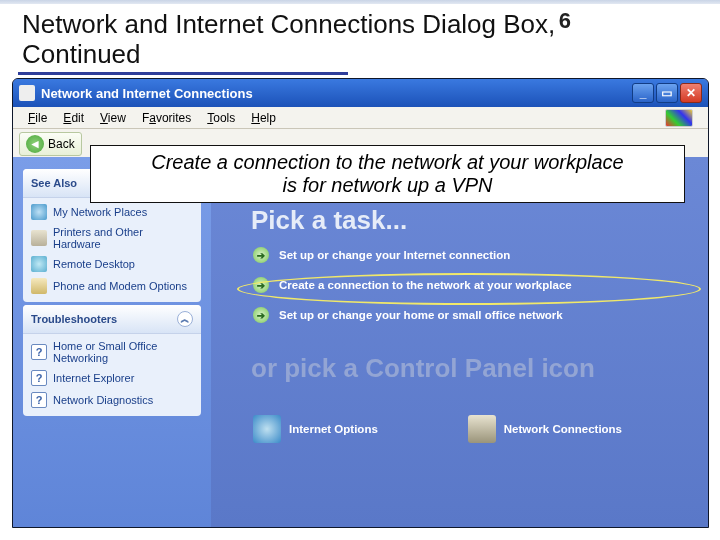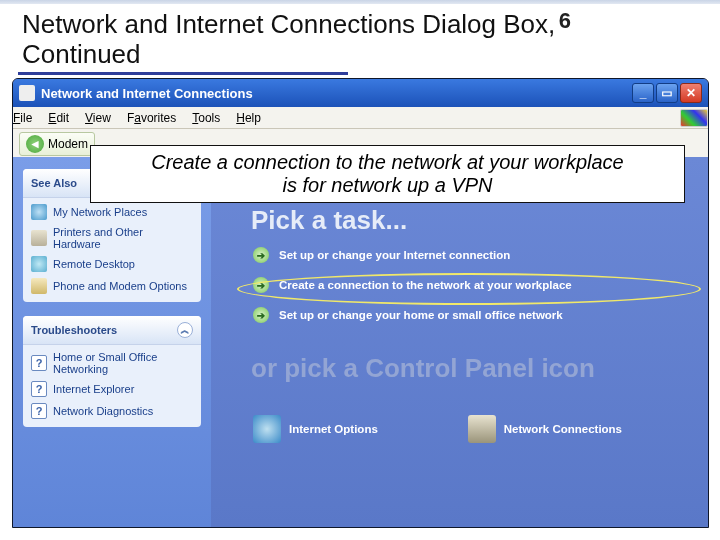--- a/index.html
+++ b/index.html
@@ -11,36 +11,36 @@
   .slide-underline { position: absolute; top: 72px; left: 18px; width: 330px; height: 3px; background: #2e3d9a; }
   .slide-page { position: absolute; top: 8px; right: 22px; font-family: Arial; font-size: 22px; font-weight: bold; color: #222; }
 
   .window { position: absolute; top: 78px; left: 12px; width: 697px; height: 450px; border: 1px solid #0f172a; border-radius: 6px 6px 0 0; background: #6b88d6; overflow: hidden; }
   .titlebar { height: 28px; background: linear-gradient(#3a79e0,#1c52b8); display: flex; align-items: center; padding: 0 6px; color: #fff; font-weight: bold; font-size: 13px; }
   .titlebar .cpicon { width: 16px; height: 16px; background: #eee; border-radius: 2px; margin-right: 6px; display: inline-block; }
   .winbtns { margin-left: auto; display: flex; gap: 2px; }
   .winbtn { width: 22px; height: 20px; background: linear-gradient(#6aa2f0,#2a63c8); border: 1px solid #123d85; border-radius: 3px; color: #fff; display: flex; align-items: center; justify-content: center; font-size: 12px; }
   .winbtn.close { background: linear-gradient(#f08070,#d43b25); border-color: #8a2a1a; }
 
-  .menubar { height: 22px; background: #f4f3ee; border-bottom: 1px solid #cac6b8; display: flex; align-items: center; padding: 0 0; gap: 16px; font-size: 12px; }
+  .menubar { height: 22px; background: #f4f3ee; border-bottom: 1px solid #cac6b8; display: flex; align-items: center; padding: 0 15px; gap: 16px; font-size: 12px; }
   .menubar span.u { text-decoration: underline; }
   .menubar .flag { margin-left: auto; width: 28px; height: 18px; background: linear-gradient(45deg,#e33,#3c3,#33e,#ec3); border: 1px solid #ccc; border-radius: 2px; }
 
   .toolbar { height: 30px; background: #f4f3ee; border-bottom: 1px solid #cac6b8; display: flex; align-items: center; padding: 0 6px; gap: 6px; font-size: 12px; position: relative; }
   .backbtn { display: flex; align-items: center; gap: 4px; padding: 2px 6px; border: 1px solid #b8c8a0; border-radius: 3px; background: linear-gradient(#fbfdf6,#e8f0d8); }
   .backbtn .circ { width: 18px; height: 18px; border-radius: 50%; background: radial-gradient(#8fd27a,#4aa63a); display: flex; align-items: center; justify-content: center; color: #fff; font-size: 12px; }
 
   .addrbar { height: 24px; background: #f4f3ee; border-bottom: 1px solid #cac6b8; display: flex; align-items: center; padding: 0 6px; gap: 6px; font-size: 12px; position: relative; }
   .addrbar .lbl { color: #7a7a7a; }
 
   .callout { position: absolute; top: 145px; left: 90px; width: 595px; height: 58px; background: #fff; border: 1.5px solid #111; display: flex; flex-direction: column; align-items: center; justify-content: center; font-family: Arial; font-size: 20px; font-style: italic; line-height: 1.15; z-index: 20; }
 
   .client { position: absolute; top: 78px; left: 0; right: 0; bottom: 0; display: flex; }
 
-  .sidebar { width: 198px; background: linear-gradient(#7a9de8,#5f85d8); padding: 12px 10px; display: flex; flex-direction: column; gap: 14px; }
+  .sidebar { width: 198px; background: linear-gradient(#7a9de8,#5f85d8); padding: 12px 10px; display: flex; flex-direction: column; gap: 3px; }
   .panel { background: #e9f0fb; border-radius: 4px; overflow: hidden; font-size: 11px; }
   .panel .phdr { background: linear-gradient(#fff,#d8e4f6); padding: 6px 8px; font-weight: bold; color: #2a4a8a; display: flex; align-items: center; justify-content: space-between; border-bottom: 1px solid #c5d2ea; }
   .panel .phdr .chev { width: 16px; height: 16px; border: 1px solid #9ab0d8; border-radius: 50%; background: #fff; display: flex; align-items: center; justify-content: center; color: #5a7ab0; font-size: 9px; }
   .panel .pbody { padding: 6px 8px 8px; display: flex; flex-direction: column; gap: 6px; }
   .pitem { display: flex; align-items: center; gap: 6px; color: #1a3f8a; cursor: pointer; }
   .pitem .ico { width: 16px; height: 16px; border-radius: 2px; flex-shrink: 0; }
   .ico-net { background: radial-gradient(#bde0f5,#4a9acc); }
   .ico-prn { background: linear-gradient(#e8e3d0,#b8b09a); }
   .ico-rdp { background: radial-gradient(#bfe9f5,#5aaed0); border-radius: 50%; }
   .ico-phn { background: linear-gradient(#f5e9bf,#d0b86a); }
@@ -91,21 +91,21 @@
       <span><span class="u">V</span>iew</span>
       <span>F<span class="u">a</span>vorites</span>
       <span><span class="u">T</span>ools</span>
       <span><span class="u">H</span>elp</span>
       <div class="flag"></div>
     </div>
 
     <div class="toolbar">
       <div class="backbtn">
         <span class="circ">◄</span>
-        <span>Modem</span>
+        <span>Back</span>
       </div>
     </div>
 
     <div class="addrbar">
       <span class="lbl">A<span style="text-decoration:underline">d</span>dress</span>
     </div>
 
     <div class="client">
 
       <div class="sidebar">

